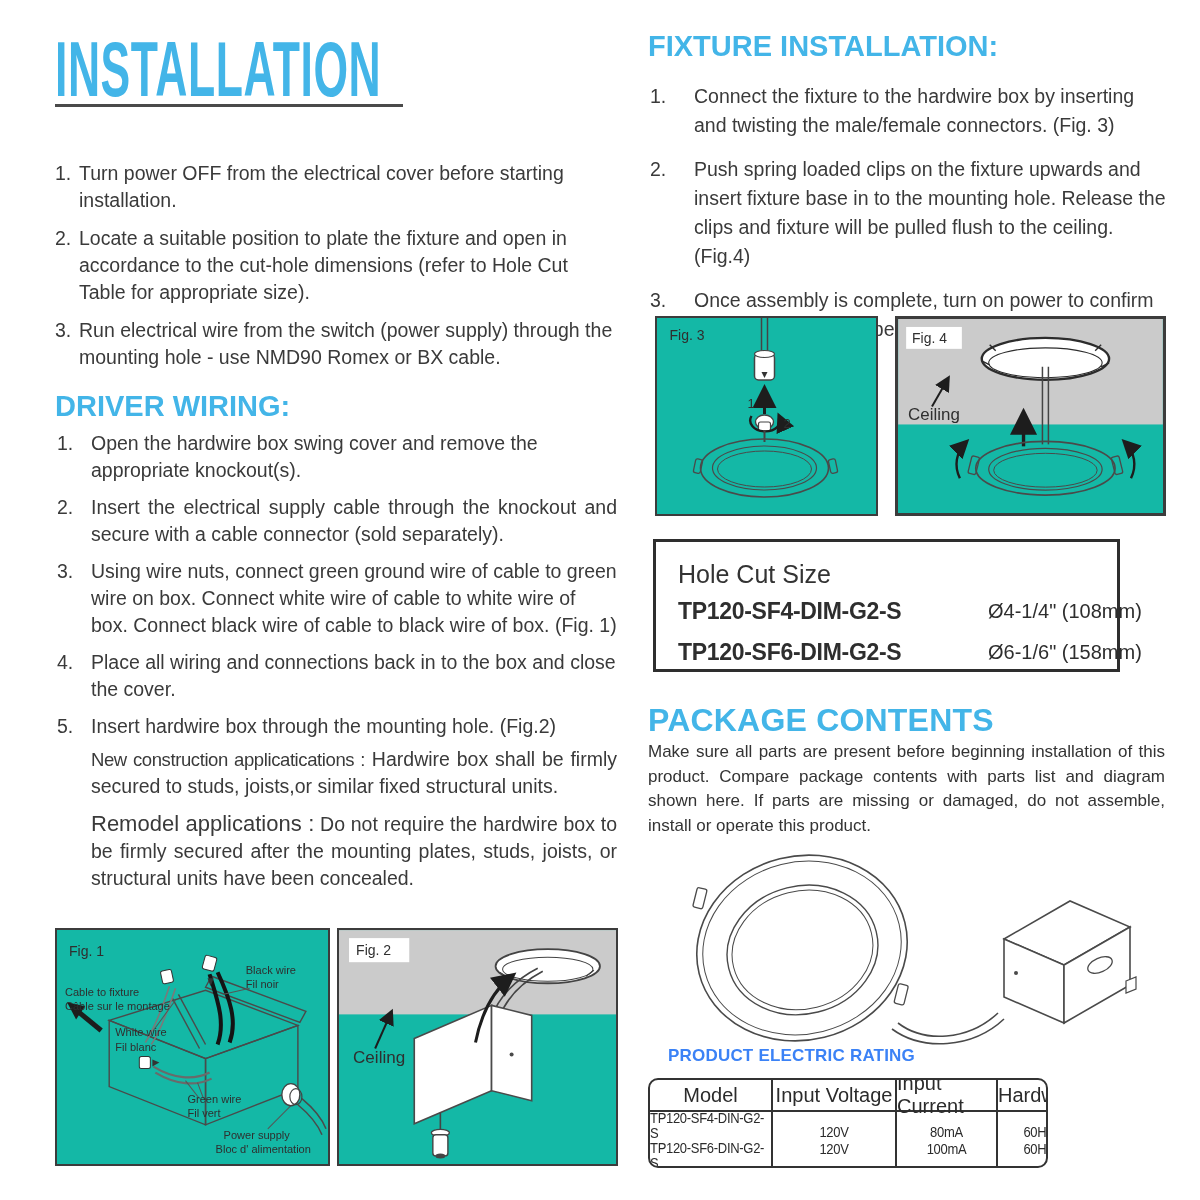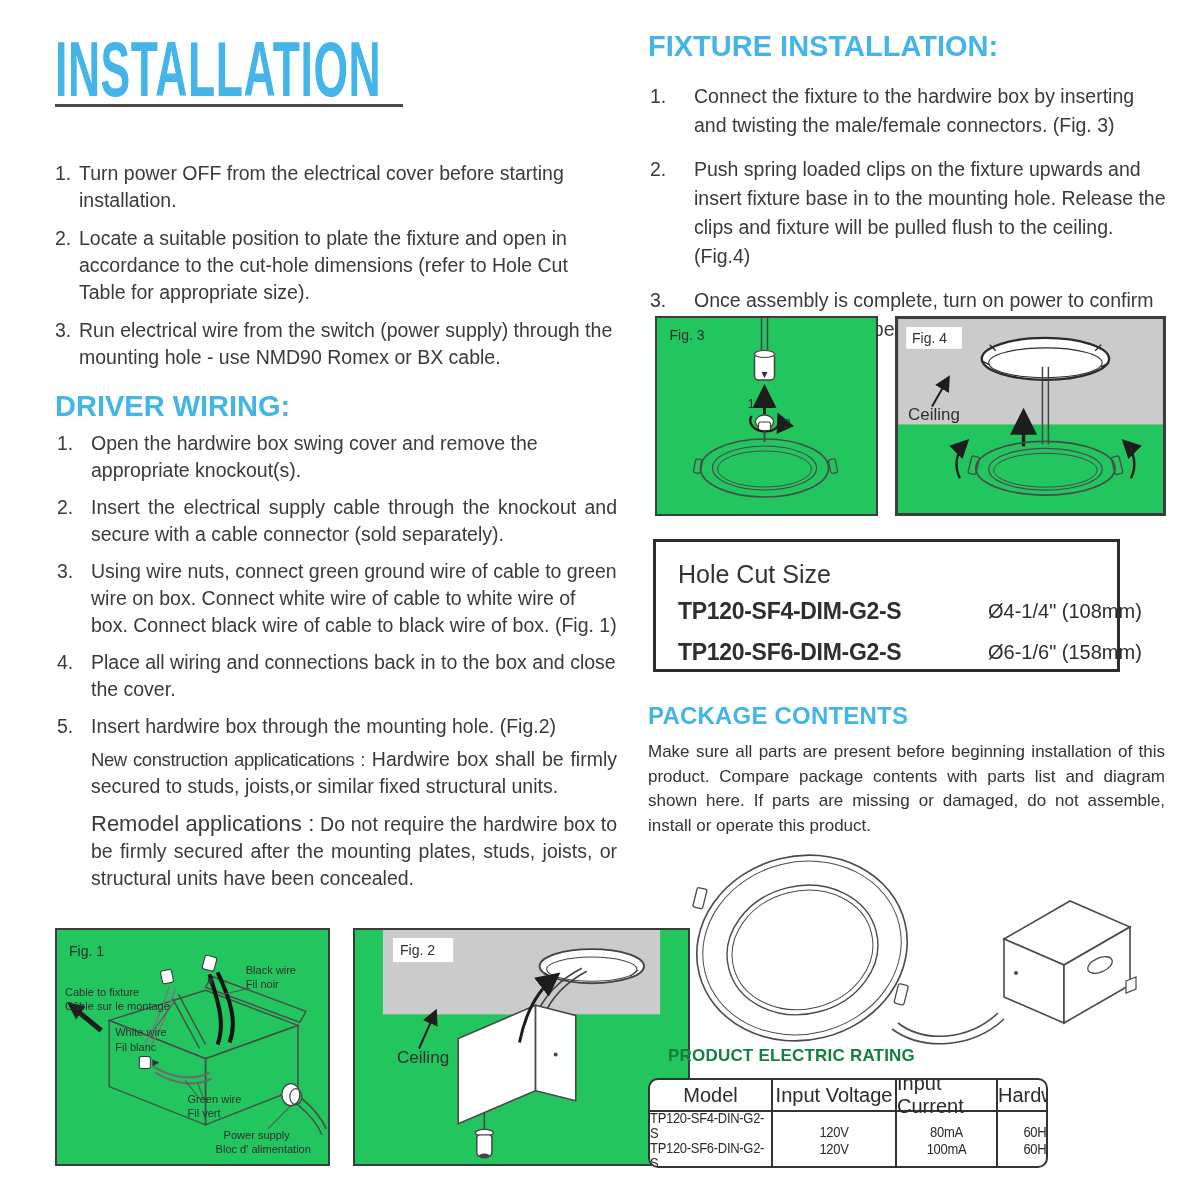--- a/index.html
+++ b/index.html
@@ -8,65 +8,65 @@
     font-family:"Liberation Sans", sans-serif; color:#3a3a3a; overflow:hidden;
   }
   
   .big-title {
     position:absolute; left:55px; top:30px; font-size:78px; font-weight:bold;
     color:#43b5e8; line-height:1; transform:scaleX(0.57); transform-origin:0 0;
     letter-spacing:1px; white-space:nowrap;
   }
   .title-underline { position:absolute; left:55px; top:104px; width:348px; height:3px; background:#4a4a4a; }
   .sec-head { position:absolute; font-size:29px; font-weight:bold; color:#43b5e8; }
-  .pkg-head { position:absolute; font-size:24px; font-weight:bold; color:#43b5e8; letter-spacing:0.2px; }
+  .pkg-head { position:absolute; font-size:32px; font-weight:bold; color:#43b5e8; letter-spacing:0.2px; }
   
   .list { position:absolute; }
   .li { display:flex; }
   .li .n { flex:none; }
   .li .t { flex:1; }
   .intro-list { left:55px; top:160px; width:562px; font-size:19.5px; line-height:27px; }
   .intro-list .li { margin-bottom:11px; }
   .intro-list .n { width:24px; }
   .driver-list { left:57px; top:430px; width:560px; font-size:19.5px; line-height:27px; }
   .driver-list .li { margin-bottom:10px; }
   .driver-list .n { width:34px; }
   .driver-list .t.just { text-align:justify; }
   .sub { margin-top:6px; text-align:justify; }
   .ul-label { text-underline-offset:4px; }
   .ul-label.small { font-size:18.5px; letter-spacing:-0.4px; }
   .ul-label.big { font-size:22px; }
   .fx-list { left:650px; top:82px; width:516px; font-size:19.5px; line-height:29px; }
   .fx-list .li { margin-bottom:15px; }
   .fx-list .n { width:44px; }
   
-  .fig-panel { position:absolute; background:#22c55e; border:2.5px solid #3c3c3c; box-sizing:border-box; }
+  .fig-panel { position:absolute; background:#14b8a6; border:2.5px solid #3c3c3c; box-sizing:border-box; }
   #fig1 { left:55px;  top:928px; width:275px; height:238px; }
-  #fig2 { left:337px; top:928px; width:337px; height:238px;margin-left:16px; }
+  #fig2 { left:337px; top:928px; width:281px; height:238px; }
   #fig3 { left:655px; top:316px; width:223px; height:200px; }
   #fig4 { left:895px; top:316px; width:271px; height:200px; border-width:3px; }
   .fig-panel svg { display:block; width:100%; height:100%; }
   svg text { font-family:"Liberation Sans", sans-serif; fill:#2f2f2f; }
   
   .hole-box {
     position:absolute; left:653px; top:539px; width:467px; height:133px;
     border:3px solid #2e2e2e; box-sizing:border-box; background:#fff;
   }
   .hole-title { position:absolute; left:22px; top:18px; font-size:25px; color:#333; }
   .hc-row { position:absolute; left:22px; display:flex; width:470px; }
   .hc-model { width:310px; font-size:23px; font-weight:bold; letter-spacing:-0.3px; color:#2e2e2e; }
   .hc-size { font-size:20px; color:#2e2e2e; padding-top:2px; }
   
   .pkg-body {
     position:absolute; left:648px; top:740px; width:517px;
     font-size:17px; line-height:24.6px; text-align:justify; color:#333;
   }
   .pkg-svg { position:absolute; left:652px; top:843px; width:510px; height:207px; }
   
-  .rating-title { position:absolute; left:668px; top:1046px; font-size:17px; font-weight:bold; color:#15803d; letter-spacing:0.2px; }
+  .rating-title { position:absolute; left:668px; top:1046px; font-size:17px; font-weight:bold; color:#3b82f6; letter-spacing:0.2px; }
   .rating-table {
     position:absolute; left:648px; top:1078px; width:400px; height:90px;
     border:2.5px solid #333; border-radius:10px; overflow:hidden; box-sizing:border-box;
     display:grid; grid-template-columns:123px 124px 101px 1fr; grid-template-rows:32px 1fr;
     background:#fff;
   }
   .th {
     border-bottom:2.5px solid #333; display:flex; align-items:center; justify-content:center;
     font-size:20px; color:#2b2b2b;
   }

